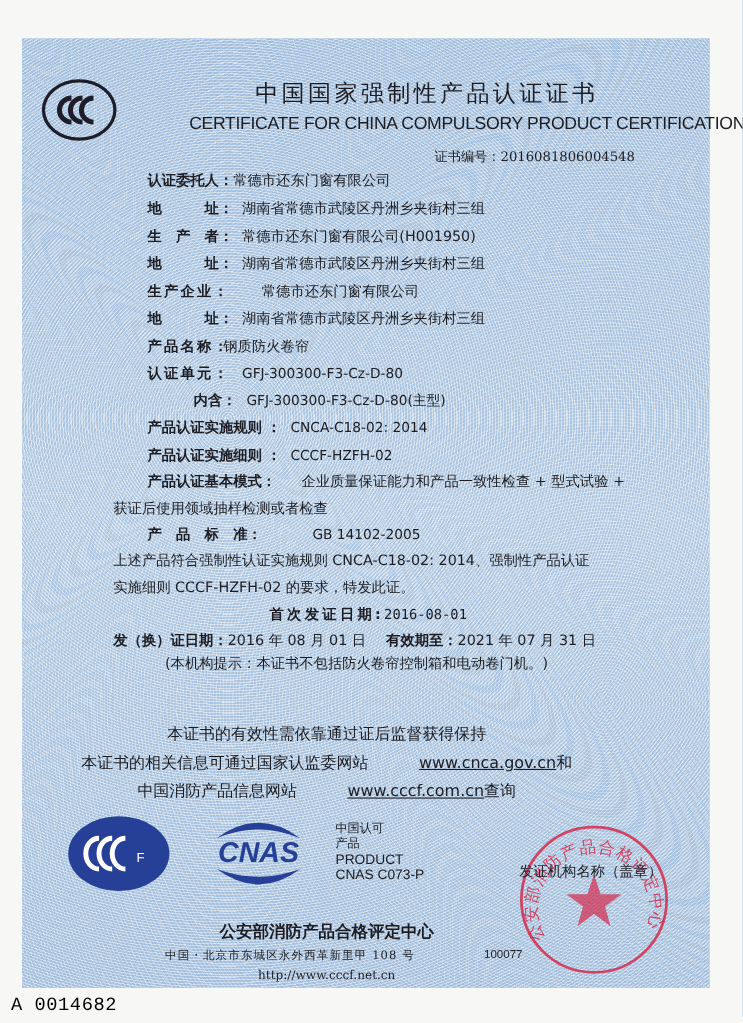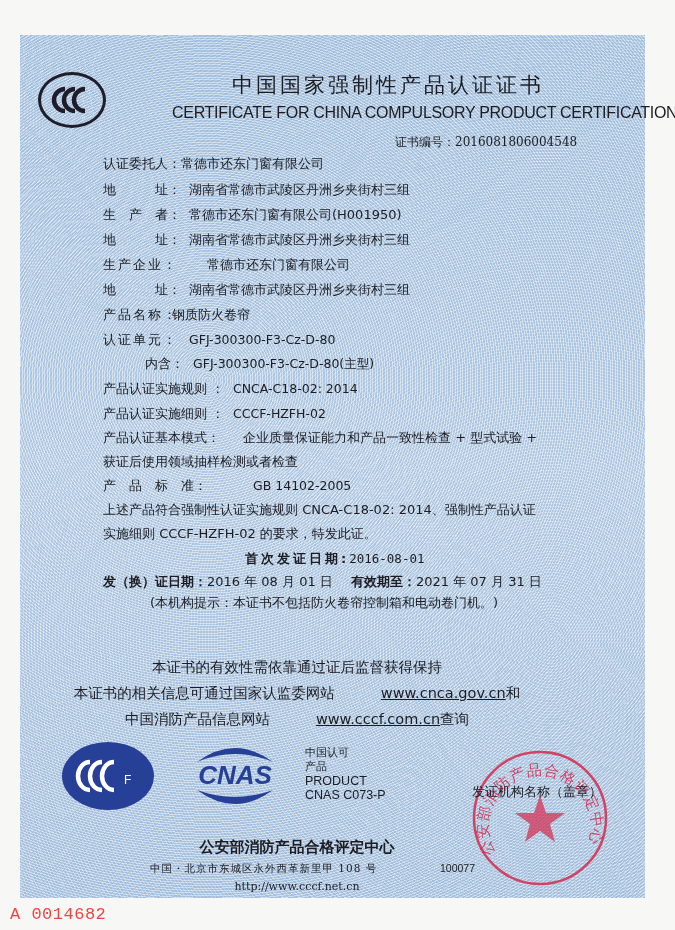--- a/index.html
+++ b/index.html
@@ -20,41 +20,41 @@
   .abs { position:absolute; white-space:nowrap; }
   .ccc-logo {
     position:absolute; left:38px; top:72px; width:62px; height:50px;
     border:3px solid #1f1d2a; border-radius:50%;
     display:flex; align-items:center; justify-content:center;
   }
   .title-cn { left:232px; top:71px; font-size:21px; letter-spacing:3px; font-family:"DejaVu Sans","Liberation Sans",sans-serif; }
   .title-en { left:172px; top:104px; font-size:16px; font-family:"Liberation Sans","DejaVu Sans",sans-serif; letter-spacing:-0.3px; }
   .certno { left:395px; top:134px; font-size:12px; }
   .field { font-size:13px; left:103px; }
-  .field .lbl { font-family:"DejaVu Sans","Liberation Sans",sans-serif; font-weight:normal; display:inline-block; }
+  .field .lbl { font-family:"DejaVu Sans","Liberation Sans",sans-serif; font-weight:bold; display:inline-block;padding-left:31px; }
   .field .val { font-family:"DejaVu Sans","Liberation Sans",sans-serif; }
   .mono { font-family:"DejaVu Sans Mono","Liberation Mono",monospace; font-size:12.5px; }
   .center { left:0; width:594px; text-align:center; }
   .sans { font-family:"DejaVu Sans","Liberation Sans",sans-serif; }
   .notice { font-size:14.5px; }
   .link { text-decoration:underline;padding-left:46px; }
   .cccf-logo {
     position:absolute; left:62px; top:742px; width:92px; height:68px;
     background:#263f97; border-radius:50%;
   }
   .cnas-logo { position:absolute; left:185px; top:740px; width:100px; height:70px; }
   .cnas-text { left:305px; top:746px; font-size:11px; line-height:14px; }
   .cnas-text .en { font-family:"Liberation Sans","DejaVu Sans",sans-serif; font-size:12.5px; }
   .seal { position:absolute; left:465px; top:743px; width:150px; height:150px; }
   .issuer-label { left:472px; top:783px; font-size:13px; }
   .org { top:838px; font-size:15px; font-weight:bold; }
   .addr { left:150px; top:862px; font-size:10.5px; letter-spacing:1px; }
   .zip { left:440px; top:862px; font-size:10.5px; font-family:"Liberation Sans",sans-serif; }
   .url { top:880px; font-size:11px; }
-  .serial { left:10px; top:905px; font-size:17px; color:#ef4444; font-family:"Liberation Mono","DejaVu Sans Mono",monospace; letter-spacing:0.5px; }
+  .serial { left:10px; top:905px; font-size:17px; color:#000000; font-family:"Liberation Mono","DejaVu Sans Mono",monospace; letter-spacing:0.5px; }
 </style>
 </head>
 <body>
 
 <div class="panel"></div>
 
 <div class="ccc-logo">
   <svg width="46" height="34" viewBox="0 0 46 34">
     <g fill="none" stroke="#1f1d2a" stroke-width="4.5">
       <path d="M16 6 A11 11 0 1 0 16 28"></path>

